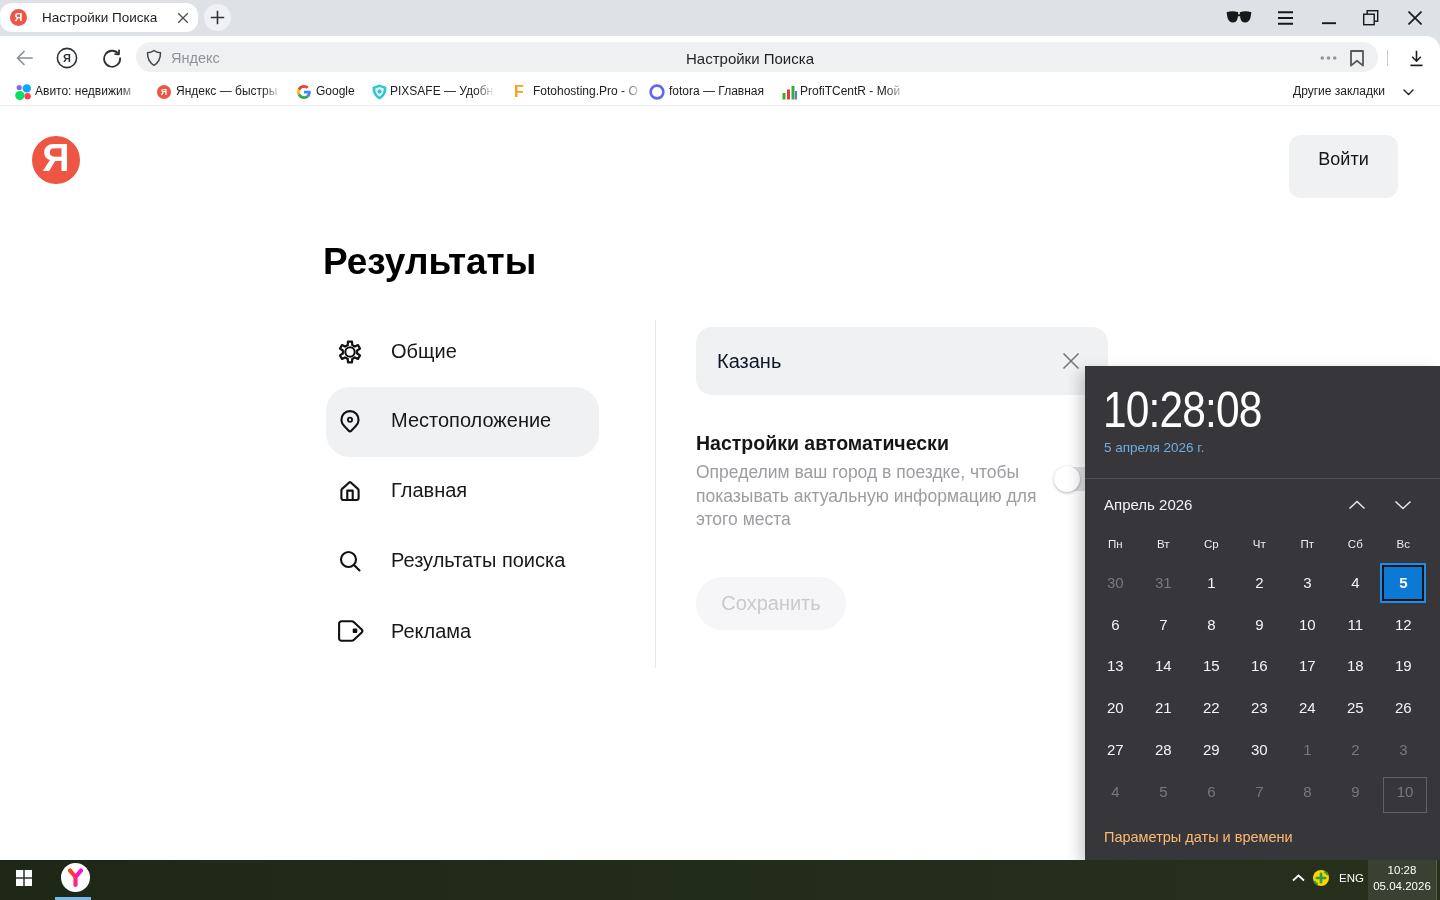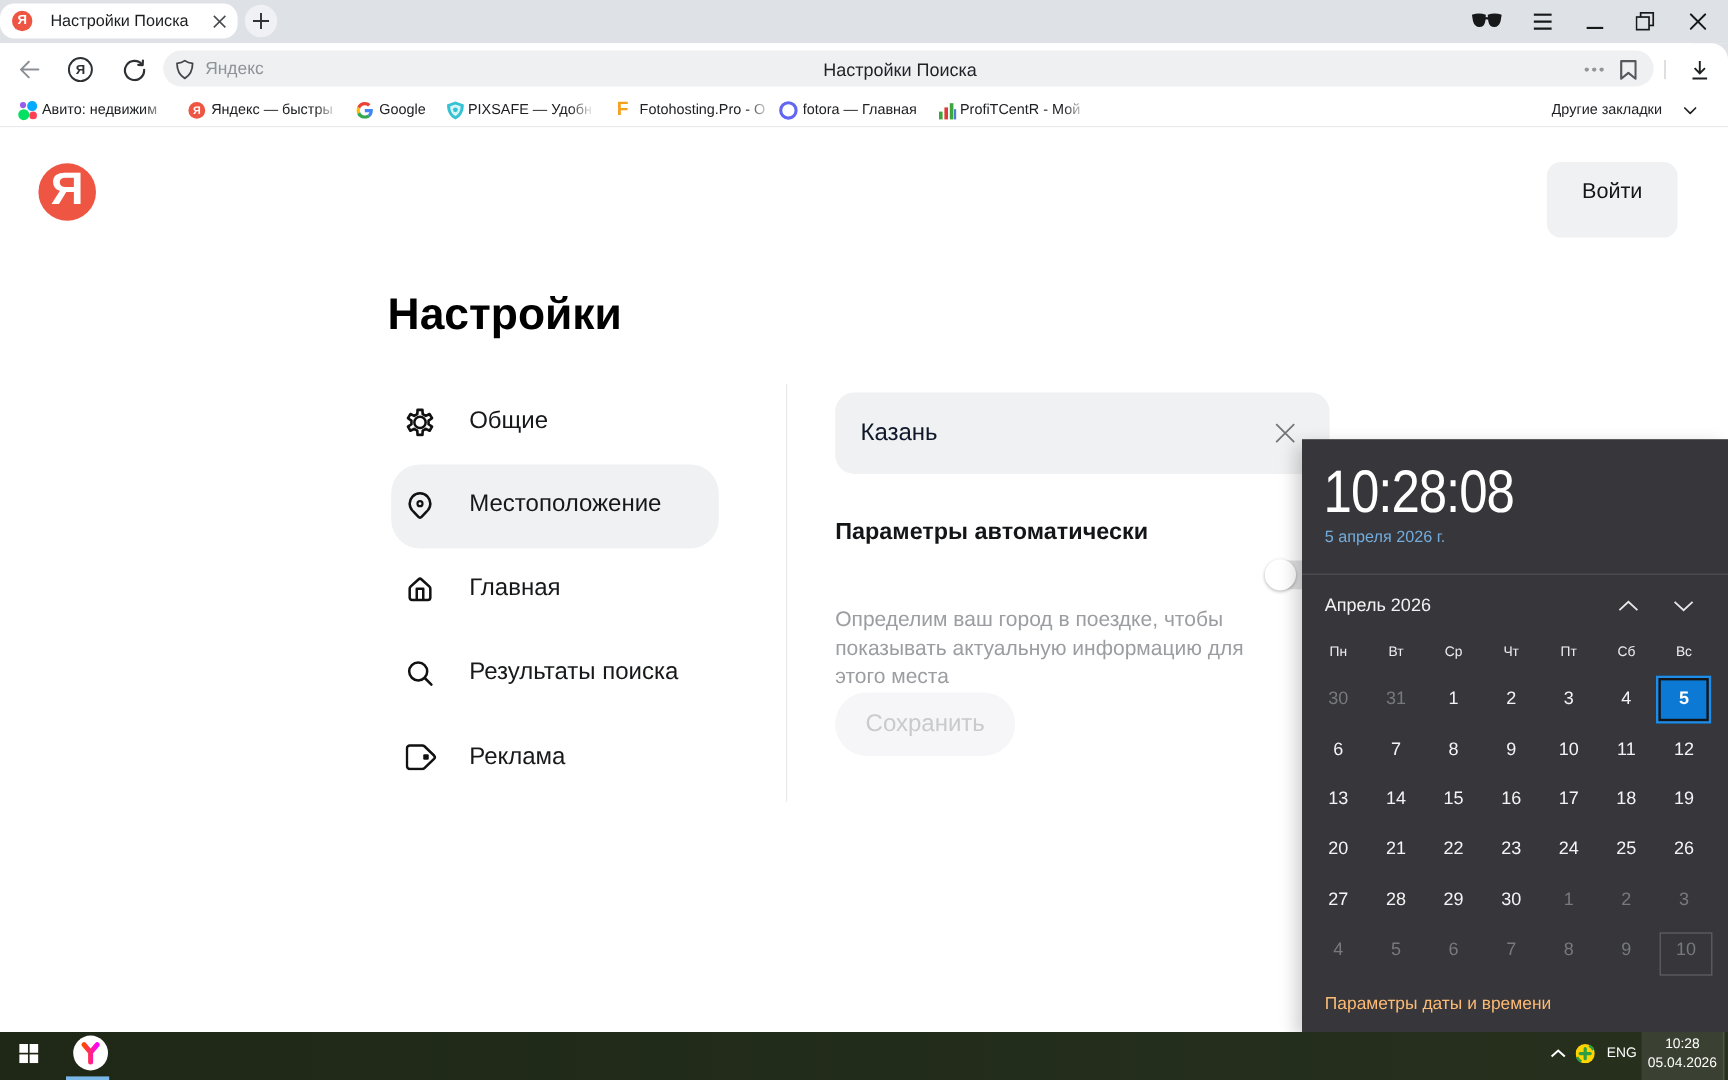--- a/index.html
+++ b/index.html
@@ -122,21 +122,21 @@
   <div class="bm fade" style="left:800px;width:108px;">ProfiTCentR - Мой</div>
 
   <div class="bm" style="left:1293px;">Другие закладки</div>
   <svg class="abs" style="left:1403px;top:89px;" width="11" height="7">
       <path d="M1 1 L5.5 5.5 L10 1" stroke="#202124" stroke-width="1.4" fill="none" stroke-linecap="round" stroke-linejoin="round"></path>
     </svg>
 </div>
 
 <div class="abs" style="left:32px;top:136px;width:48px;height:48px;border-radius:50%;background:#ee5543;color:#fff;font-weight:bold;font-size:38px;text-align:center;line-height:45px;">Я</div>
 <div class="abs" style="left:1289px;top:135px;width:109px;height:63px;border-radius:12px;background:#f0f1f3;font-size:18px;color:#15161a;text-align:center;line-height:49px;">Войти</div>
-<div class="abs" style="left:323px;top:241px;font-size:37px;font-weight:bold;color:#000;">Настройки</div>
+<div class="abs" style="left:323px;top:241px;font-size:37px;font-weight:bold;color:#000;">Результаты</div>
 
 <div class="abs" style="left:326px;top:387px;width:273px;height:70px;border-radius:24px;background:#f0f1f2;"></div>
 <div id="menu">
   <style>
     .mi { position:absolute; left:391px; font-size:20px; color:#17181a; }
     .mic { position:absolute; left:338px; }
   </style>
 
   <svg class="mic" style="top:340px;" width="24" height="24">
     <path d="M9.98 1.59L14.02 1.59L14.26 5.06L16.88 6.58L20.0 5.05L22.02 8.55L19.14 10.48L19.14 13.52L22.02 15.45L20.0 18.95L16.88 17.42L14.26 18.94L14.02 22.41L9.98 22.41L9.74 18.94L7.12 17.42L4.0 18.95L1.98 15.45L4.86 13.52L4.86 10.48L1.98 8.55L4.0 5.05L7.12 6.58L9.74 5.06Z" fill="none" stroke="#111" stroke-width="2.2" stroke-linejoin="round"></path>
@@ -170,22 +170,22 @@
 </div>
 
 <div class="abs" style="left:655px;top:320px;width:1px;height:348px;background:#e7e8ea;"></div>
 
 <div class="abs" style="left:696px;top:327px;width:412px;height:68px;border-radius:16px;background:#f0f1f2;"></div>
 <div class="abs" style="left:717px;top:350px;font-size:20px;color:#0f172a;">Казань</div>
 <svg class="abs" style="left:1062px;top:352px;" width="18" height="18">
     <path d="M1.5 1.5 L16.5 16.5 M16.5 1.5 L1.5 16.5" stroke="#737579" stroke-width="1.5" fill="none"></path>
   </svg>
 
-<div class="abs" style="left:696px;top:431.5px;font-size:19.5px;font-weight:bold;color:#141517;">Параметры автоматически</div>
-<div class="abs" style="left:696px;top:461px;font-size:17.5px;line-height:23.5px;color:#9b9da1;margin-top:44px;">Определим ваш город в поездке, чтобы<br>показывать актуальную информацию для<br>этого места</div>
+<div class="abs" style="left:696px;top:431.5px;font-size:19.5px;font-weight:bold;color:#141517;">Настройки автоматически</div>
+<div class="abs" style="left:696px;top:461px;font-size:17.5px;line-height:23.5px;color:#9b9da1;">Определим ваш город в поездке, чтобы<br>показывать актуальную информацию для<br>этого места</div>
 
 <div class="abs" style="left:1055px;top:467px;width:46px;height:24px;border-radius:12px;background:#e2e3e5;"></div>
 <div class="abs" style="left:1054px;top:466px;width:26px;height:26px;border-radius:50%;background:#fff;box-shadow:0 1px 3px rgba(0,0,0,0.3);"></div>
 
 <div class="abs" style="left:696px;top:577px;width:150px;height:53px;border-radius:26.5px;background:#f6f6f8;font-size:20px;color:#c8cacd;text-align:center;line-height:53px;">Сохранить</div>
 
 <div id="flyout">
   <style>
     #fly { position:absolute; left:1085px; top:366px; width:355px; height:494px; background:#37373b; box-shadow:-5px 5px 14px rgba(0,0,0,0.20); }
     .wk { position:absolute; top:171.5px; width:48px; text-align:center; font-size:11.5px; font-weight:normal; color:#ededf0; }

